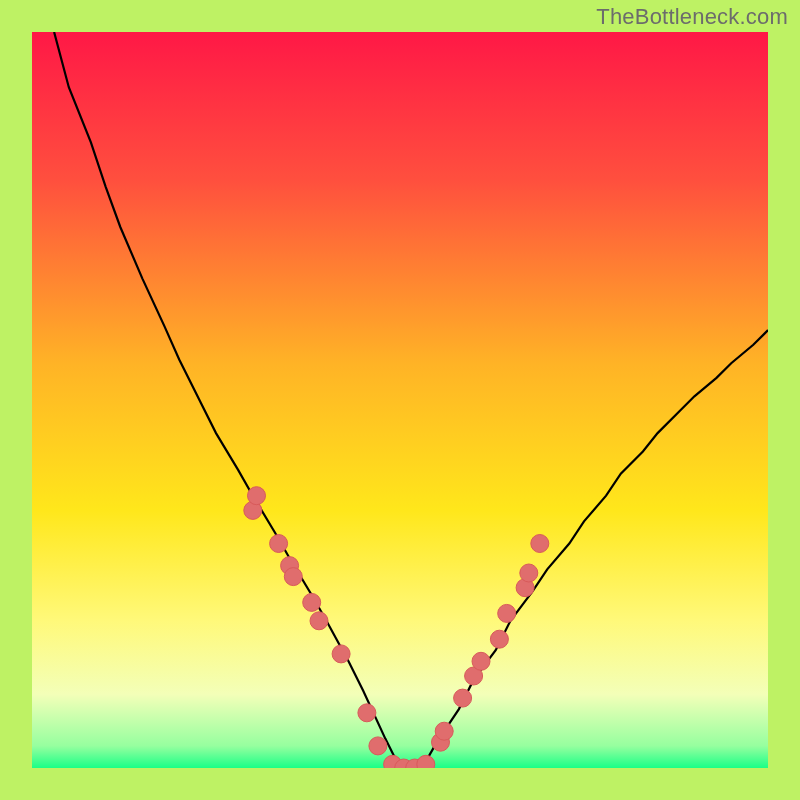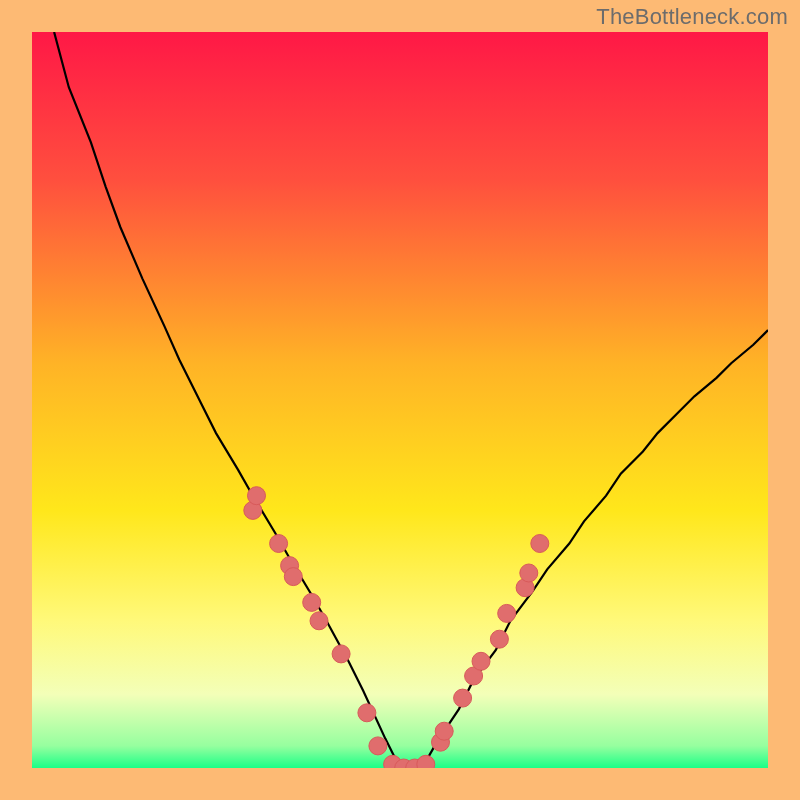--- a/index.html
+++ b/index.html
@@ -9,21 +9,21 @@
     height: 800px;
     background: #000;
     overflow: hidden;
   }
   .frame {
     position: absolute;
     left: 0;
     top: 0;
     width: 800px;
     height: 800px;
-    background: #fdba74;
+    background: #bef264;
   }
   .plot {
     position: absolute;
     left: 32px;
     top: 32px;
     width: 736px;
     height: 736px;
     
   }
   .watermark {

